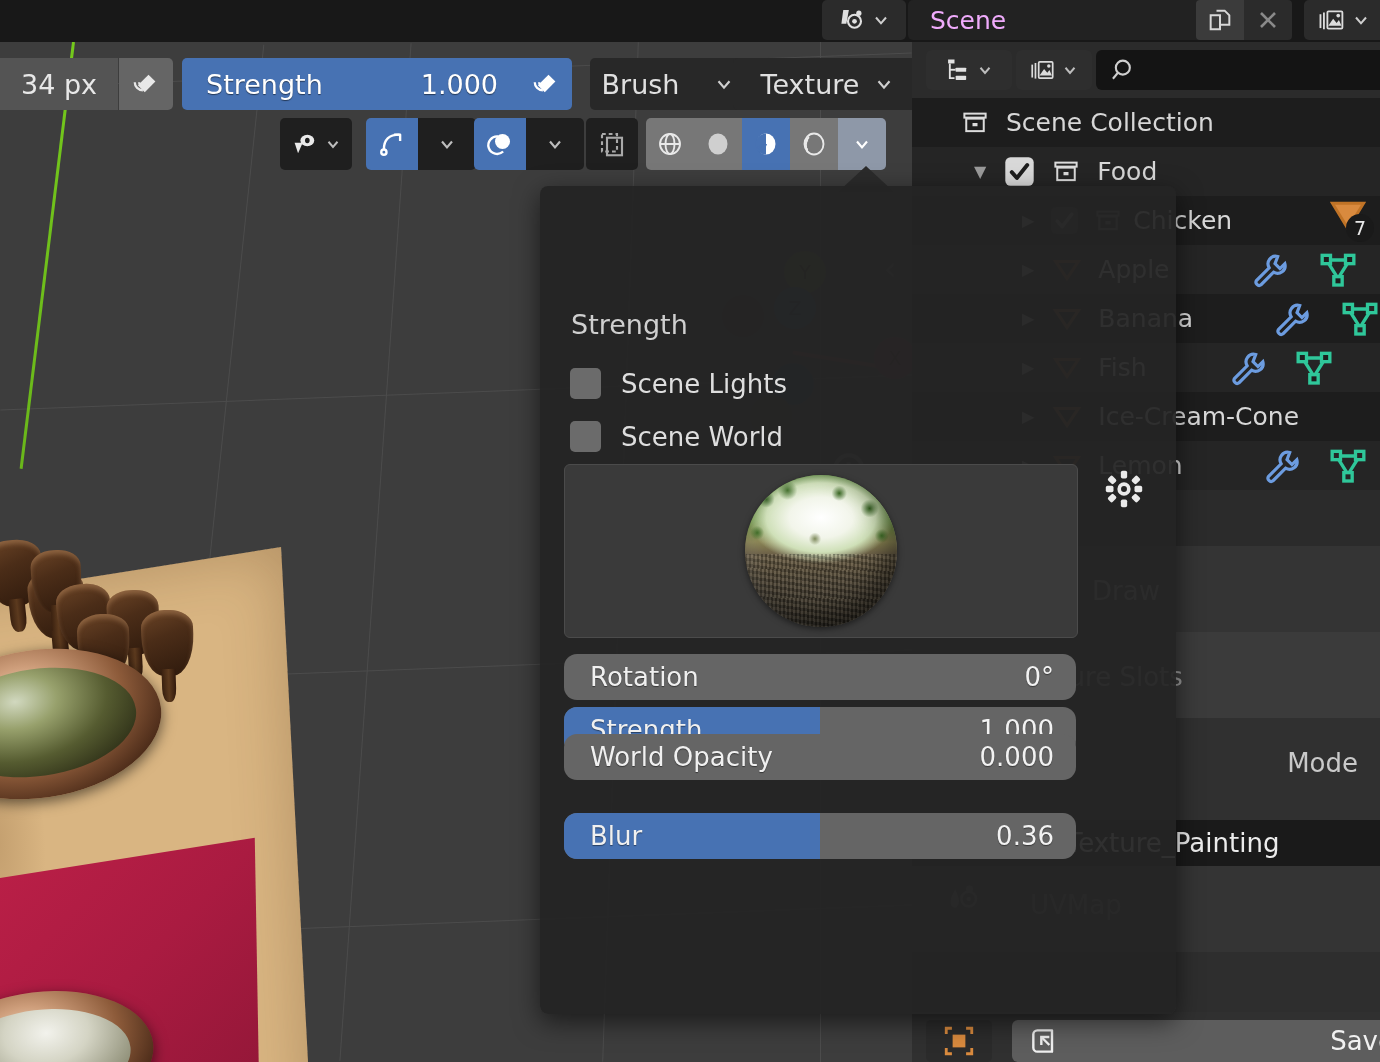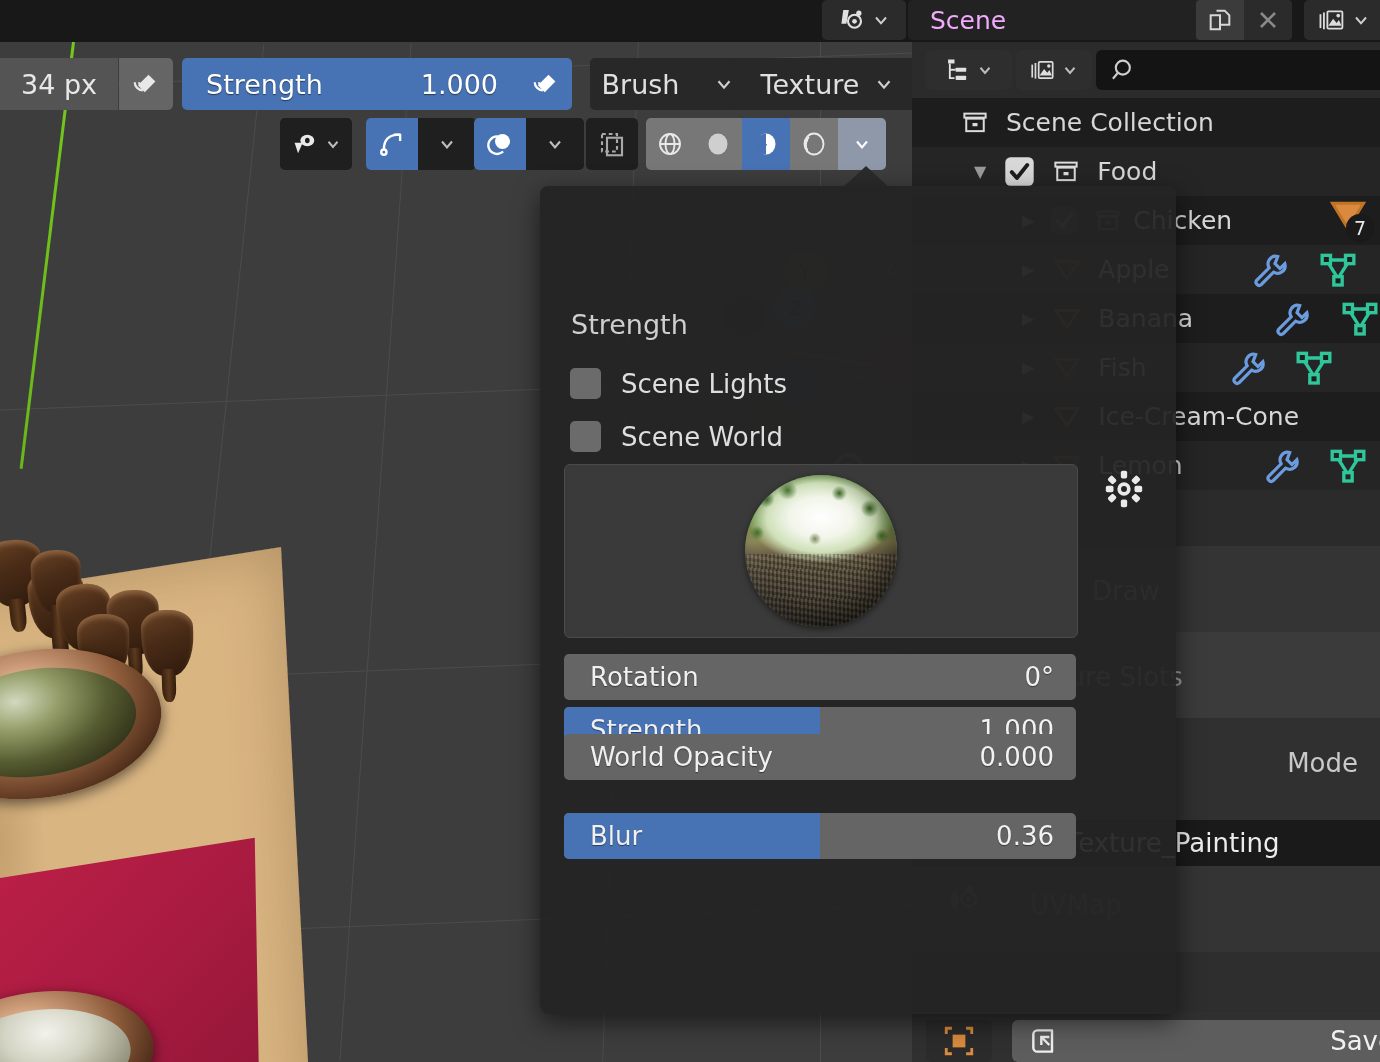--- a/index.html
+++ b/index.html
@@ -233,21 +233,21 @@
     display:flex; align-items:center; justify-content:center;
   }
   .hdri-sphere {
     width: 152px; height: 152px; border-radius: 50%;
     overflow: hidden; position: relative;
     box-shadow: 0 2px 6px rgba(0,0,0,.5);
   }
 
   .pslider {
     position:absolute; left: 24px; width: 512px; height: 46px;
-    background: #656565; border-radius: 5px; overflow: hidden;
+    background: #656565; border-radius: 13px; overflow: hidden;
   }
   .pslider .fill { position:absolute; left:0; top:0; height:100%; background:#4772b3; }
   .pslider .lbl { position:absolute; left: 26px; top:50%; transform:translateY(-50%); color:#f0f0f0; font-size: 26px; text-shadow: 0 1px 1px rgba(0,0,0,.45); }
   .pslider .val { position:absolute; right: 22px; top:50%; transform:translateY(-50%); color:#f2f2f2; font-size: 26px; text-shadow: 0 1px 1px rgba(0,0,0,.45); }
 
   
   .outliner {
     position: absolute; left: 912px; top: 42px; width: 468px; height: 448px;
     background: #1d1d1d;
   }

